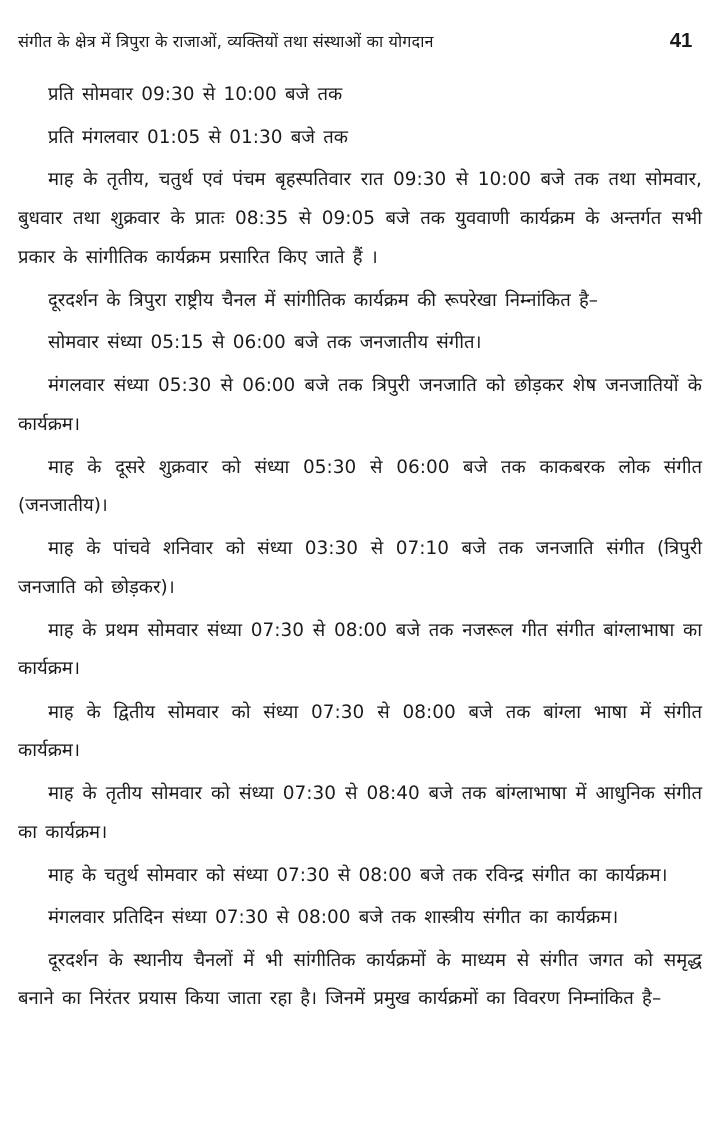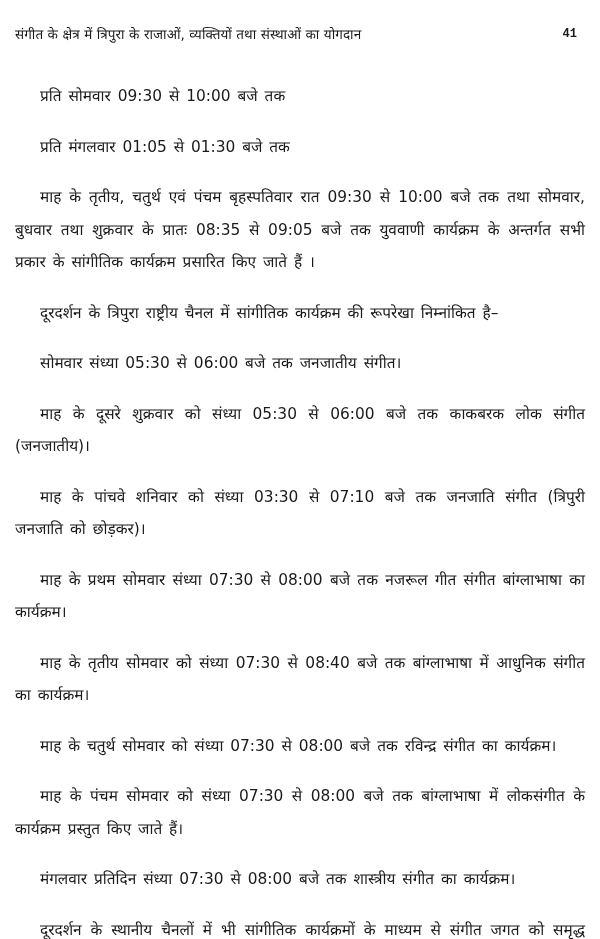--- a/index.html
+++ b/index.html
@@ -29,37 +29,37 @@
     display: flex;
     justify-content: space-between;
     align-items: center;
   }
   .running-title {
     font-size: 13.5px;
     letter-spacing: 0.1px;
     white-space: nowrap;
   }
   .page-number {
-    font-family: Liberation Mono, monospace;
+    font-family: Liberation Sans, sans-serif;
     font-weight: bold;
-    font-size: 12px;
+    font-size: 17px;
     margin-right: 8px;
     text-align: center;
   }
   .body-text {
     position: absolute;
     left: 15px;
     top: 62px;
     width: 570px;
   }
   .para {
     font-size: 15.4px;
     line-height: 32.5px;
     text-align: justify;
-    margin: 18px 0 3px 0;
+    margin: 0 0 3px 0;
     text-indent: 25px;
     word-spacing: 2px;
   }
   .para.short {
     text-align: left;
   }
 </style>
 </head>
 <body>
 
@@ -68,24 +68,25 @@
   <div class="running-head">
     <span class="running-title">संगीत के क्षेत्र में त्रिपुरा के राजाओं, व्यक्तियों तथा संस्थाओं का योगदान</span>
     <span class="page-number">41</span>
   </div>
 
   <div class="body-text">
     <p class="para short">प्रति सोमवार 09:30 से 10:00 बजे तक</p>
     <p class="para short">प्रति मंगलवार 01:05 से 01:30 बजे तक</p>
     <p class="para">माह के तृतीय, चतुर्थ एवं पंचम बृहस्पतिवार रात 09:30 से 10:00 बजे तक तथा सोमवार, बुधवार तथा शुक्रवार के प्रातः 08:35 से 09:05 बजे तक युववाणी कार्यक्रम के अन्तर्गत सभी प्रकार के सांगीतिक कार्यक्रम प्रसारित किए जाते हैं ।</p>
     <p class="para short">दूरदर्शन के त्रिपुरा राष्ट्रीय चैनल में सांगीतिक कार्यक्रम की रूपरेखा निम्नांकित है–</p>
-    <p class="para short">सोमवार संध्या 05:30 से 06:00 बजे तक जनजातीय संगीत।</p>
+    <p class="para short">सोमवार संध्या 05:15 से 06:00 बजे तक जनजातीय संगीत।</p>
+    <p class="para">मंगलवार संध्या 05:30 से 06:00 बजे तक त्रिपुरी जनजाति को छोड़कर शेष जनजातियों के कार्यक्रम।</p>
     <p class="para">माह के दूसरे शुक्रवार को संध्या 05:30 से 06:00 बजे तक काकबरक लोक संगीत (जनजातीय)।</p>
     <p class="para">माह के पांचवे शनिवार को संध्या 03:30 से 07:10 बजे तक जनजाति संगीत (त्रिपुरी जनजाति को छोड़कर)।</p>
     <p class="para">माह के प्रथम सोमवार संध्या 07:30 से 08:00 बजे तक नजरूल गीत संगीत बांग्लाभाषा का कार्यक्रम।</p>
+    <p class="para">माह के द्वितीय सोमवार को संध्या 07:30 से 08:00 बजे तक बांग्ला भाषा में संगीत कार्यक्रम।</p>
     <p class="para">माह के तृतीय सोमवार को संध्या 07:30 से 08:40 बजे तक बांग्लाभाषा में आधुनिक संगीत का कार्यक्रम।</p>
     <p class="para short">माह के चतुर्थ सोमवार को संध्या 07:30 से 08:00 बजे तक रविन्द्र संगीत का कार्यक्रम।</p>
-    <p class="para">माह के पंचम सोमवार को संध्या 07:30 से 08:00 बजे तक बांग्लाभाषा में लोकसंगीत के कार्यक्रम प्रस्तुत किए जाते हैं।</p>
     <p class="para short">मंगलवार प्रतिदिन संध्या 07:30 से 08:00 बजे तक शास्त्रीय संगीत का कार्यक्रम।</p>
     <p class="para">दूरदर्शन के स्थानीय चैनलों में भी सांगीतिक कार्यक्रमों के माध्यम से संगीत जगत को समृद्ध बनाने का निरंतर प्रयास किया जाता रहा है। जिनमें प्रमुख कार्यक्रमों का विवरण निम्नांकित है–</p>
   </div>
 
 </div>
 
 </body></html>

